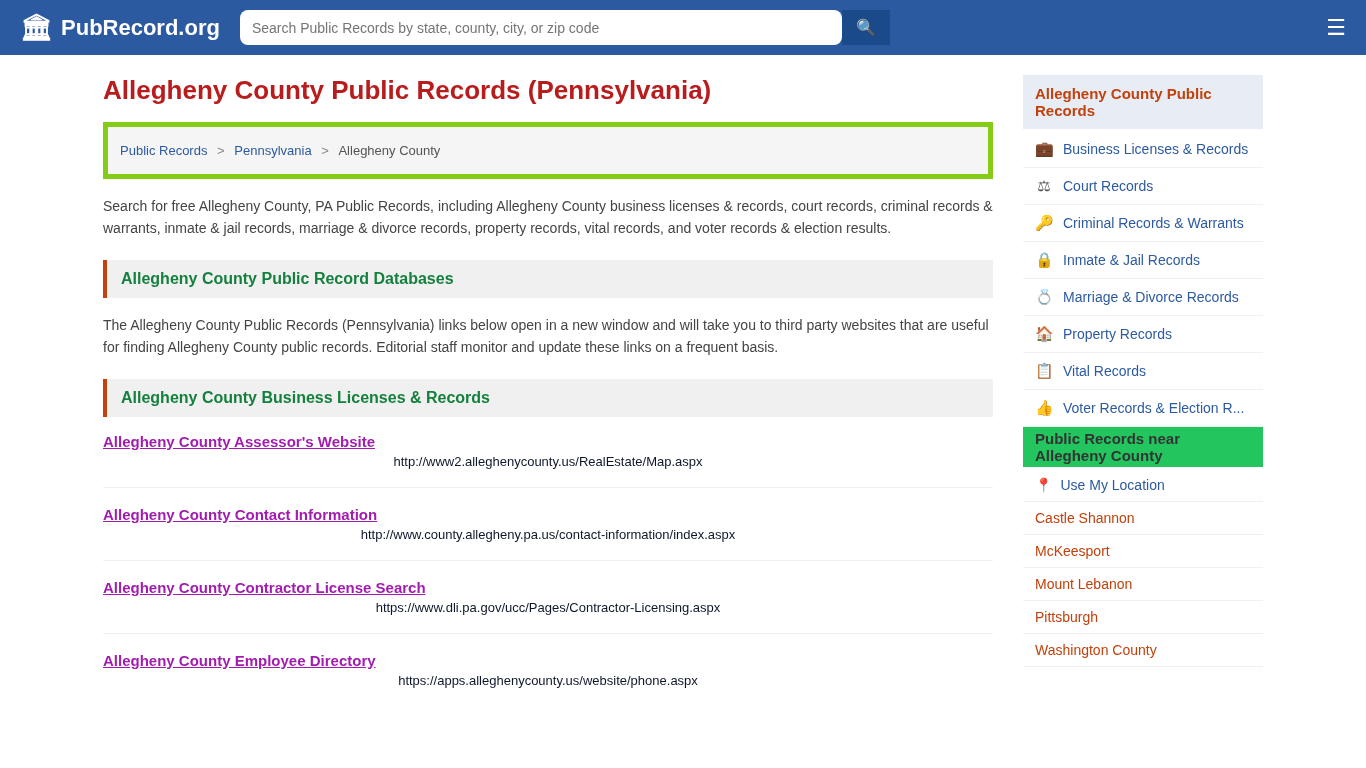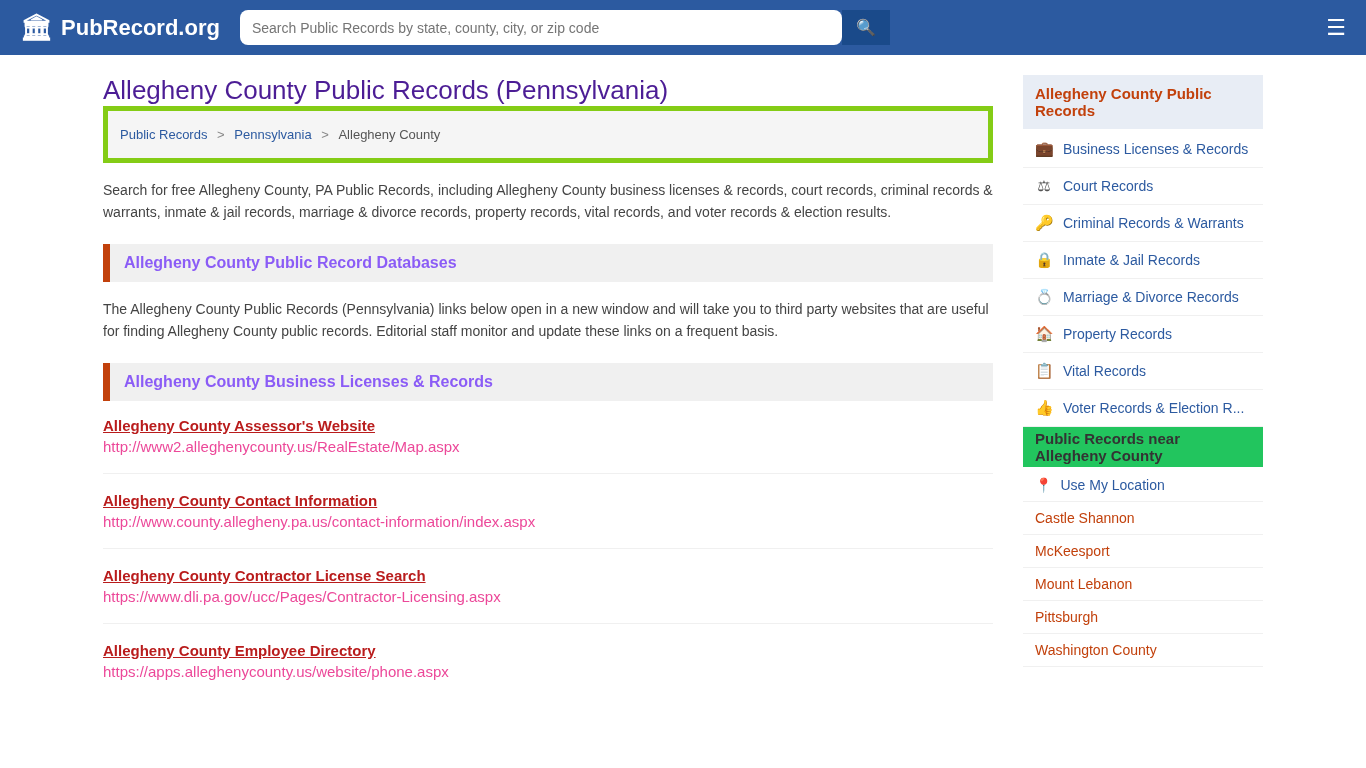--- a/index.html
+++ b/index.html
@@ -70,23 +70,23 @@
     }
 
     .sidebar {
       width: 240px;
       flex-shrink: 0;
     }
 
     
     .page-title {
       font-size: 26px;
-      font-weight: normal;
-      color: #4c1d95;
-      margin-bottom: 0;
+      font-weight: bold;
+      color: #b91c1c;
+      margin-bottom: 16px;
     }
 
     
     .breadcrumb {
       background: #f5f5f5;
       padding: 16px 12px;
       font-size: 13px;
       color: #555;
       margin-bottom: 16px;
       border: 5px solid #84cc16;
@@ -104,46 +104,47 @@
       color: #444;
       margin-bottom: 20px;
     }
 
     
     .section-header {
       background: #f0f0f0;
       padding: 10px 14px;
       font-size: 16px;
       font-weight: bold;
-      color: #8b5cf6;
+      color: #15803d;
       margin-bottom: 16px;
-      border-left: 7px solid #c2410c;
+      border-left: 4px solid #c2410c;
     }
 
     
     .record-entry {
       margin-bottom: 18px;
       padding-bottom: 18px;
       border-bottom: 1px solid #f0f0f0;
     }
     .record-entry:last-child {
       border-bottom: none;
     }
     .record-title {
       font-size: 15px;
       font-weight: bold;
-      color: #b91c1c;
+      color: #a21caf;
       text-decoration: underline;
       cursor: pointer;
       display: block;
       margin-bottom: 4px;
     }
     .record-url {
-      font-size: 15px;
-      color: #ec4899;
+      font-size: 13px;
+      color: #0f172a;
+      text-align: center;
     }
 
     
     .sidebar-section-title {
       background: #e8edf5;
       padding: 10px 12px;
       font-size: 15px;
       font-weight: bold;
       color: #c2410c;
       margin-bottom: 2px;

